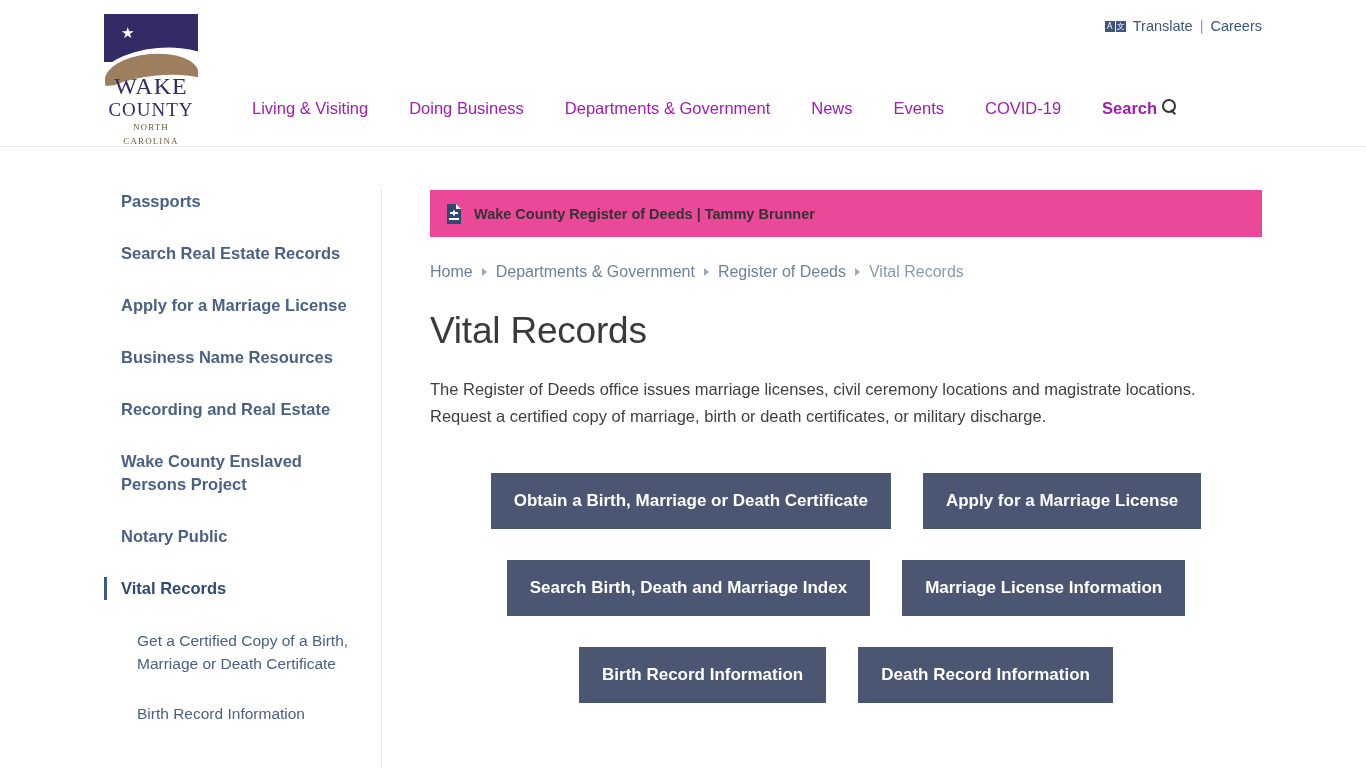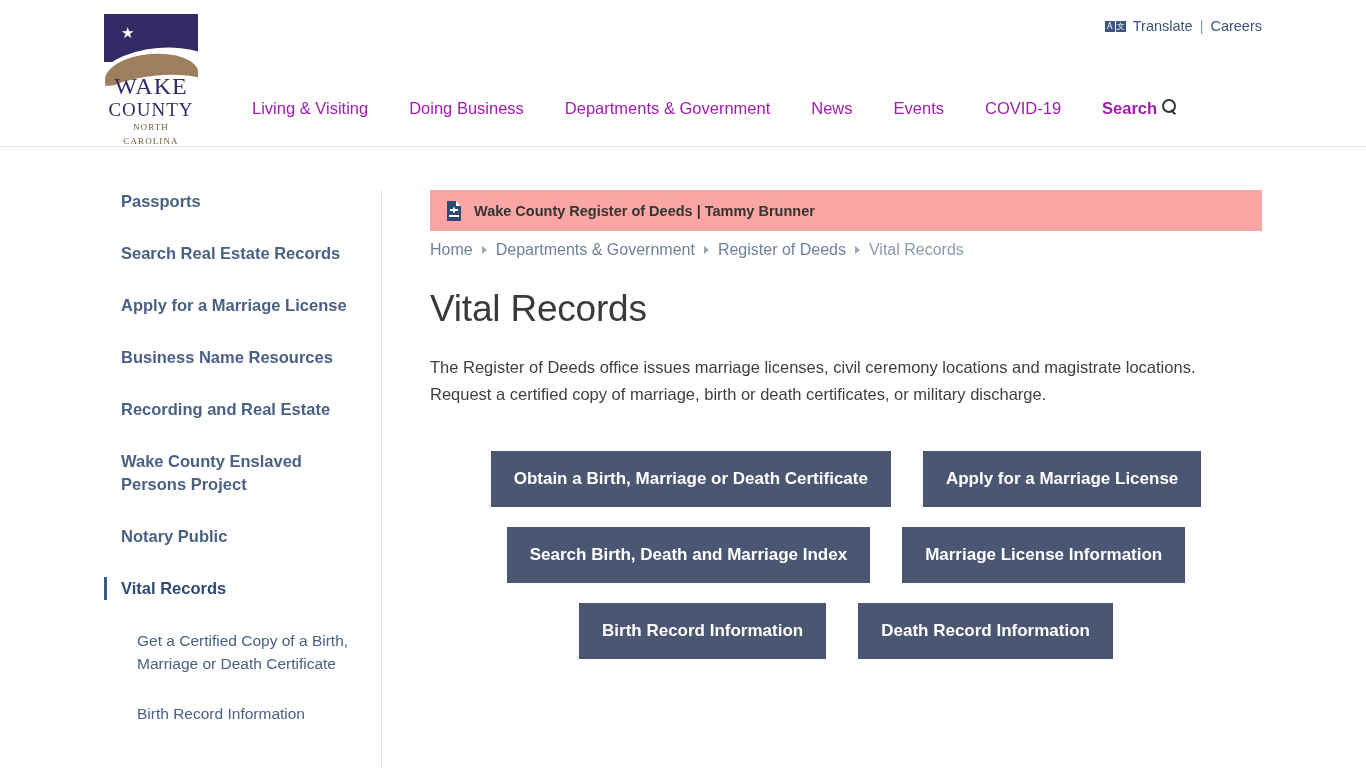--- a/index.html
+++ b/index.html
@@ -186,24 +186,24 @@
     position: absolute;
     left: 430px;
     top: 43px;
     width: 832px;
   }
 
   .doc-banner {
     display: flex;
     align-items: center;
     gap: 12px;
-    background: #fca5a5;
-    height: 41px;
+    background: #ec4899;
+    height: 47px;
     padding-left: 16px;
-    margin-bottom: 10px;
+    margin-bottom: 26px;
   }
   .doc-icon { flex: none; width: 16px; height: 20px; }
   .doc-banner-text {
     font-size: 14.5px;
     font-weight: bold;
     color: #333333;
   }
 
   .breadcrumb {
     display: flex;
@@ -232,21 +232,21 @@
   }
 
   .intro {
     font-size: 16.5px;
     line-height: 27px;
     color: #3f3f3f;
     max-width: 825px;
     margin-bottom: 43px;
   }
 
-  .btn-grid { display: flex; flex-direction: column; gap: 20px; }
+  .btn-grid { display: flex; flex-direction: column; gap: 31px; }
   .btn-row { display: flex; justify-content: center; gap: 32px; }
   .big-btn {
     background: #4b5672;
     color: #ffffff;
     font-size: 17px;
     font-weight: bold;
     text-decoration: none;
     padding: 17px 23px;
     line-height: 22px;
     white-space: nowrap;

